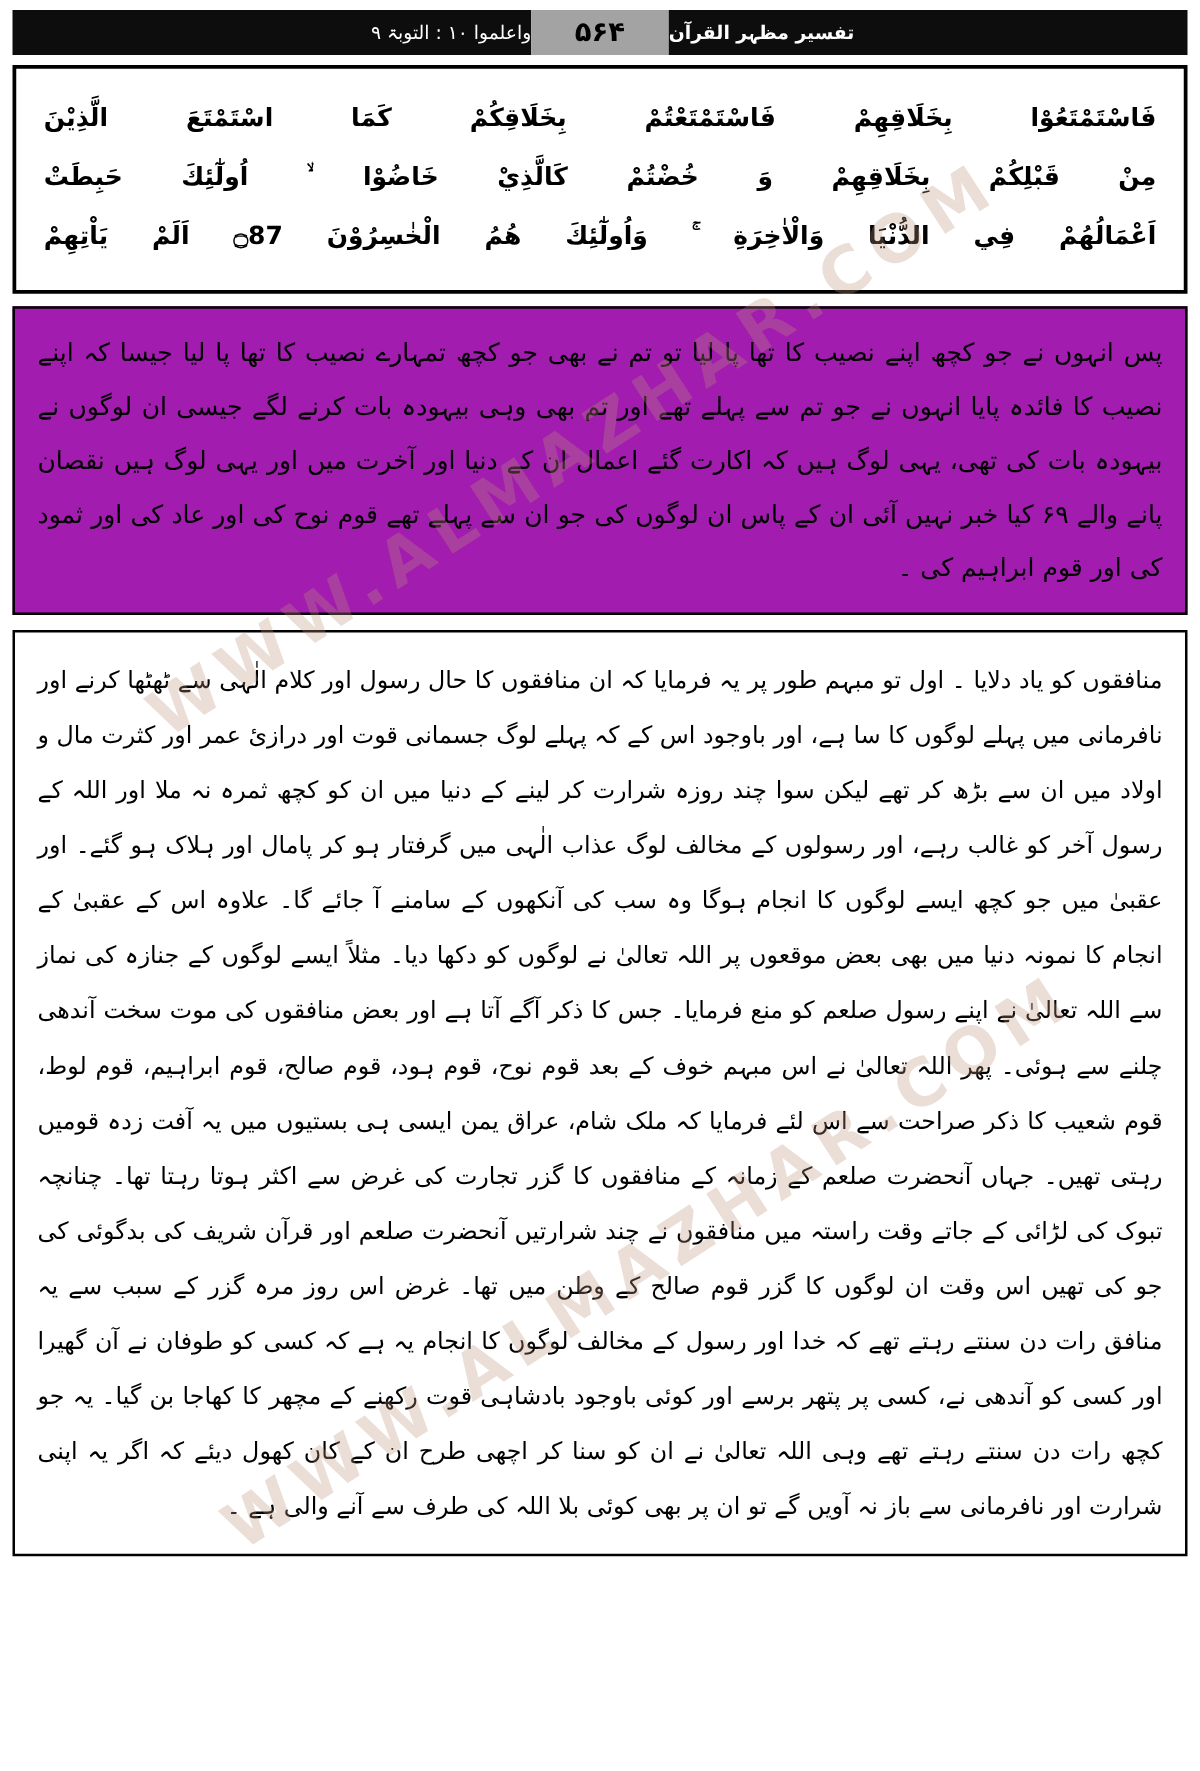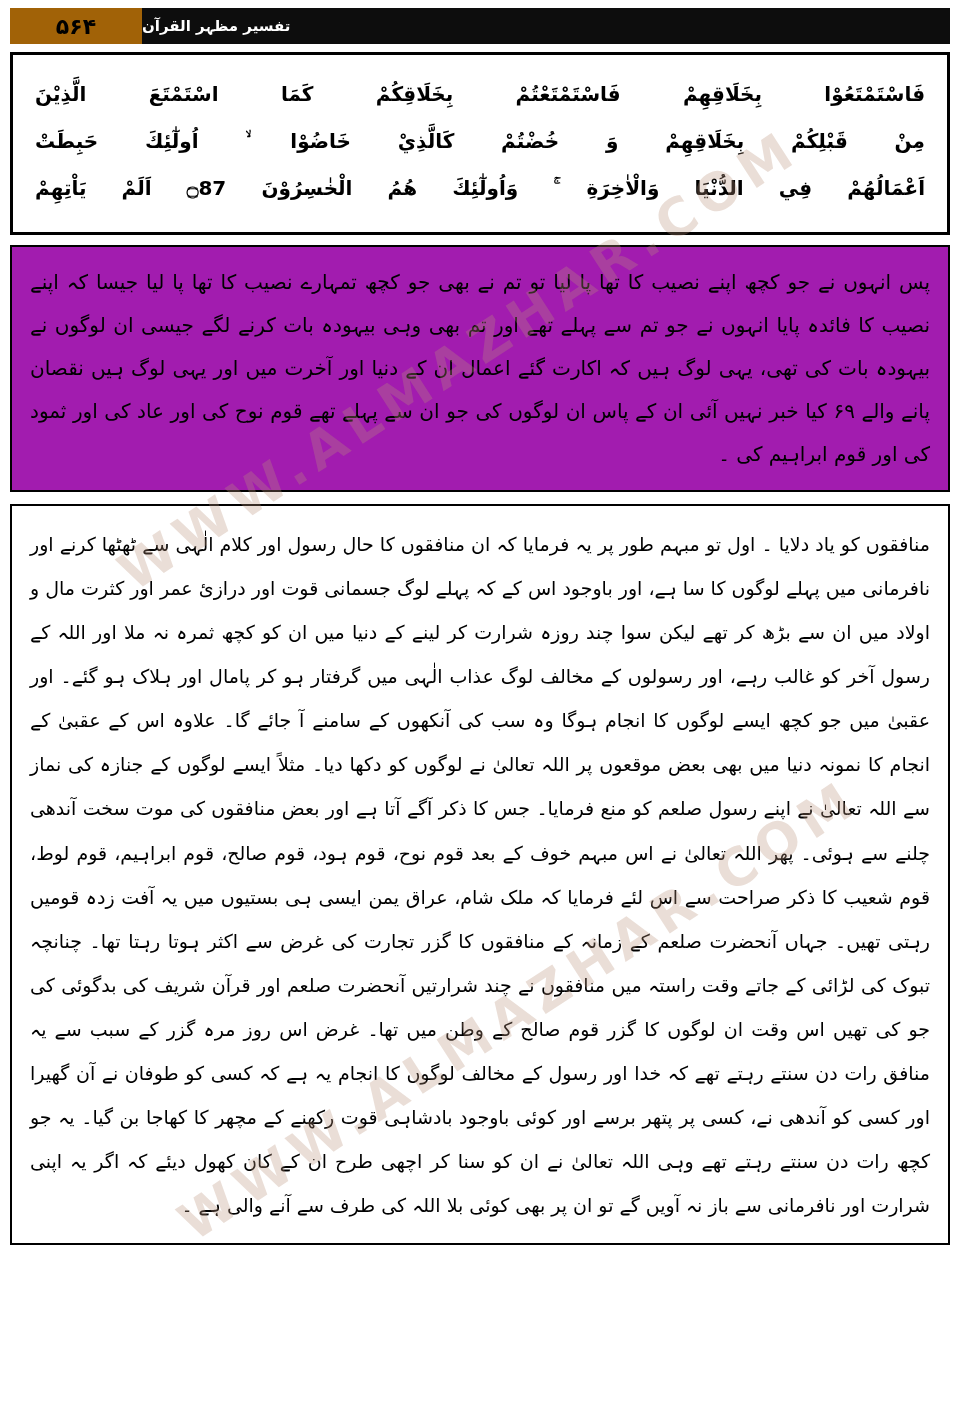--- a/index.html
+++ b/index.html
@@ -28,22 +28,22 @@
     color: #fff;
     flex: 1;
     display: flex;
     align-items: center;
     font-size: 15px;
     direction: rtl;
   }
   .header-bar.left  { justify-content: flex-start; padding-left: 16px; }
   .header-bar.right { justify-content: flex-end;  padding-right: 16px; font-weight: bold; }
   .page-number {
-    width: 132px;
-    background: #a16207;
+    width: 110px;
+    background: #a3a3a3;
     color: #000;
     display: flex;
     align-items: center;
     justify-content: center;
     font-size: 22px;
     font-weight: bold;
   }
 
   
   .quran-box {
@@ -107,20 +107,21 @@
 </style>
 </head>
 <body>
 
 <div class="page">
 
   <div class="watermark w1">WWW.ALMAZHAR.COM</div>
   <div class="watermark w2">WWW.ALMAZHAR.COM</div>
 
   <div class="header">
+    <div class="header-bar left">واعلموا ۱۰ : التوبۃ ۹</div>
     <div class="page-number">۵۶۴</div>
     <div class="header-bar right">تفسیر مظہر القرآن</div>
   </div>
 
   <div class="quran-box">
     <div class="quran-line">فَاسْتَمْتَعُوْا بِخَلَاقِهِمْ فَاسْتَمْتَعْتُمْ بِخَلَاقِكُمْ كَمَا اسْتَمْتَعَ الَّذِيْنَ</div>
     <div class="quran-line">مِنْ قَبْلِكُمْ بِخَلَاقِهِمْ وَ خُضْتُمْ كَالَّذِيْ خَاضُوْا ۙ اُولٰٓئِكَ حَبِطَتْ</div>
     <div class="quran-line">اَعْمَالُهُمْ فِي الدُّنْيَا وَالْاٰخِرَةِ ۚ وَاُولٰٓئِكَ هُمُ الْخٰسِرُوْنَ ۝87 اَلَمْ يَاْتِهِمْ</div>
   </div>
 

